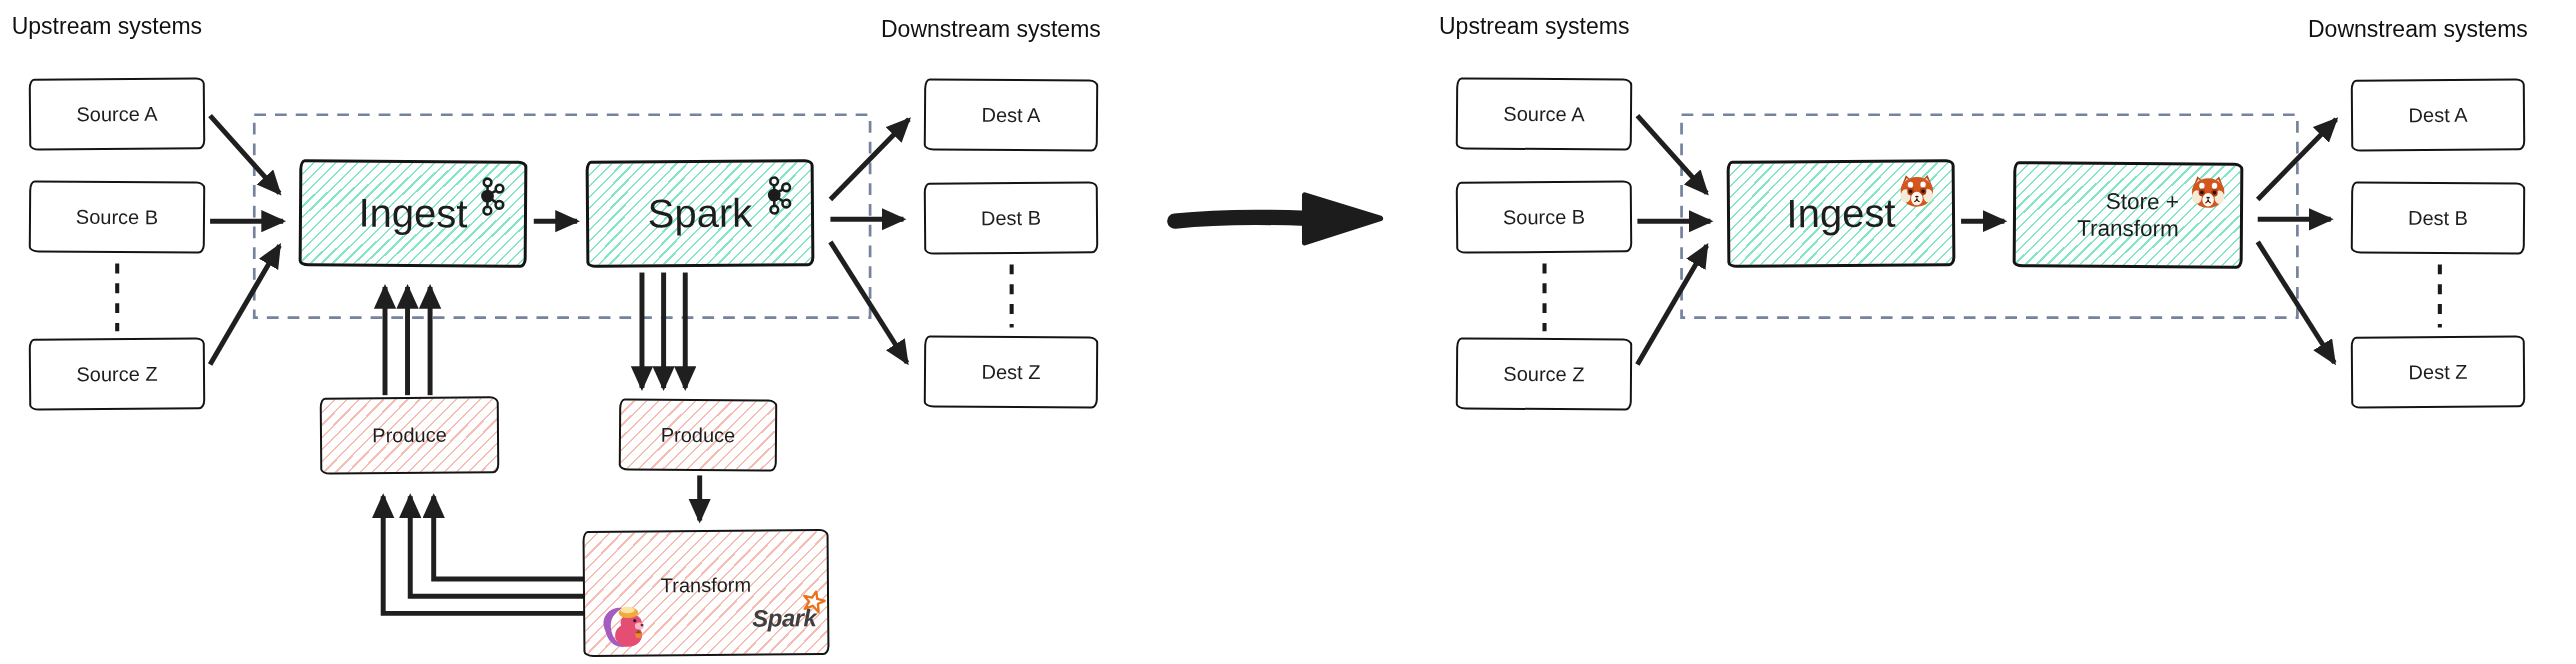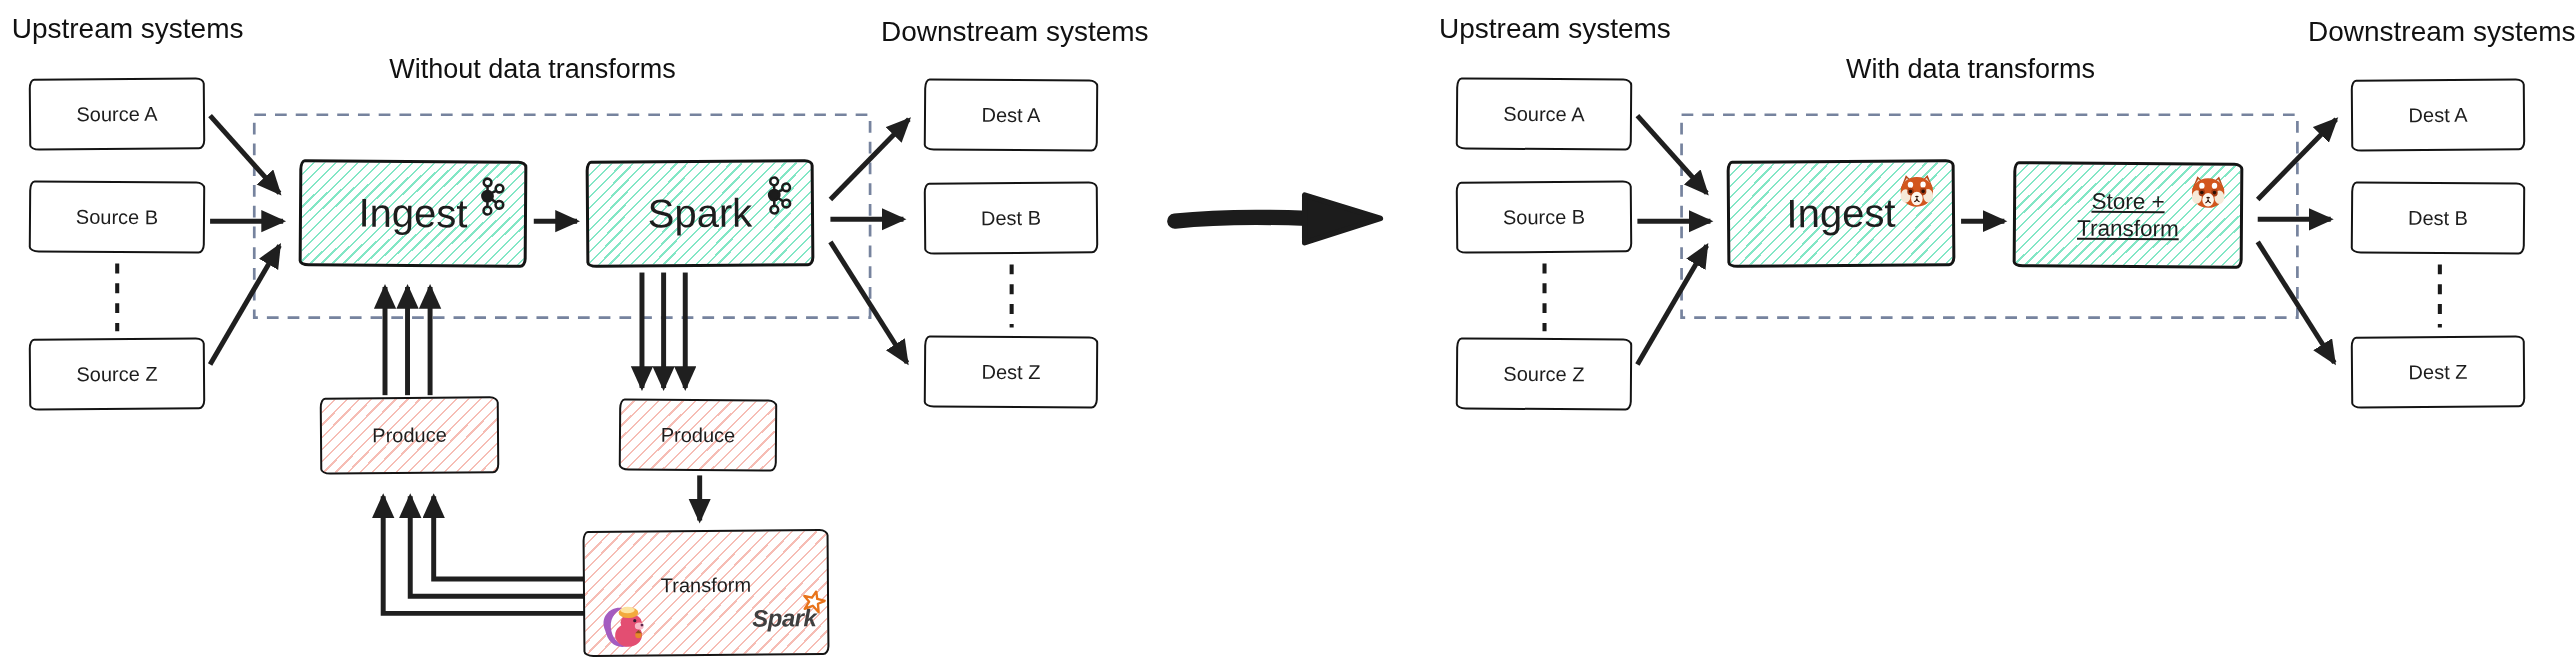--- a/index.html
+++ b/index.html
@@ -1,39 +1,39 @@
 <!DOCTYPE html>
 <html style="font-size:14.4px"><head>
 <meta charset="utf-8">
 <style>
   html,body{margin:0;padding:0;background:#ffffff;}
   .canvas{
     position:relative;width:2576px;height:665px;background:#ffffff;
     font-family:"Liberation Sans","DejaVu Sans",sans-serif;color:#161616;overflow:hidden;
   }
-  .lbl{position:absolute;font-size:28px;color:#111;white-space:nowrap;}
+  .lbl{position:absolute;font-size:23px;color:#111;white-space:nowrap;}
   .title{position:absolute;font-size:27px;color:#111;text-align:center;width:379px;white-space:nowrap;}
   .box{
     position:absolute;border:2.7px solid #141414;background:#fff;
     display:flex;align-items:center;justify-content:center;
     border-radius:5.4px 9px 6.3px 10px / 10px 6.3px 9px 5.4px;
     box-sizing:border-box;
   }
   .src{width:176px;height:72px;}
   .dest{width:174px;height:72px;}
   .big{width:228px;height:107px;border-width:3.6px;}
   .teal{
     background-image:repeating-linear-gradient(135deg,rgba(124,229,194,.95) 0px,rgba(124,229,194,.95) 1.6px,transparent 1.6px,transparent 7.7px);
   }
   .pink{
     background-image:repeating-linear-gradient(135deg,rgba(243,167,156,.75) 0px,rgba(243,167,156,.75) 1.6px,transparent 1.6px,transparent 8.6px);
   }
   .btxt{font-size:20px;color:#1d1d1d;}
   .btxt.lg{font-size:40px;}
-  .btxt.two{font-size:22.5px;line-height:1.2;text-align:center;text-decoration:underline;}
+  .btxt.two{font-size:22.5px;line-height:1.2;text-align:right;}
   .r-a{transform:rotate(-.45deg);}
   .r-b{transform:rotate(.4deg);}
   .overlay{position:absolute;left:0;top:0;width:2576px;height:665px;pointer-events:none;}
   .ar{stroke:#1f1f1f;stroke-width:5.5;fill:none;}
   .conn{stroke:#1a1a1a;stroke-width:4.5;stroke-dasharray:11 11;}
   .dashbox{fill:none;stroke:#76839e;stroke-width:3;stroke-dasharray:13 10;}
   .bigshaft{stroke:#1c1c1c;}
   .bighead{fill:#1c1c1c;stroke:#1c1c1c;stroke-width:6;stroke-linejoin:round;}
   .icon-abs{position:absolute;}
   .kafka{right:18px;top:12.6px;width:27px;height:41px;}
@@ -105,21 +105,20 @@
     </g>
     <line class="ar" marker-end="url(#ah)" x1="2175" y1="245" x2="2223" y2="245"></line>
     <g>
       <line class="ar" marker-end="url(#ah)" x1="2504" y1="221" x2="2591" y2="132"></line>
       <line class="ar" marker-end="url(#ah)" x1="2504" y1="243" x2="2585" y2="243"></line>
       <line class="ar" marker-end="url(#ah)" x1="2504" y1="268" x2="2589" y2="402"></line>
     </g>
   </svg>
 
   <div class="lbl" style="left:11.7px;top:12.6px">Upstream systems</div>
-  <div class="title" style="left:343px;top:54px">Without data transforms</div>
   <div class="lbl" style="left:881px;top:16px">Downstream systems</div>
 
   <div class="box src r-a" style="left:29px;top:78px">
     <span class="btxt">Source A</span>
   </div>
   <div class="box src r-b" style="left:29px;top:181px">
     <span class="btxt">Source B</span>
   </div>
   <div class="box src r-a" style="left:29px;top:338px">
     <span class="btxt">Source Z</span>
@@ -192,21 +191,20 @@
     </svg>
     <div class="sparkwrap">
       <span class="sparktxt">Spark</span>
       <svg class="sparkstar" viewBox="0 0 26 26">
         <polygon points="13,1 16,9 25,9 18,14 21,23 13,17.5 5,23 8,14 1,9 10,9" fill="#ffffff" stroke="#e8731a" stroke-width="2.6" stroke-linejoin="round"></polygon>
       </svg>
     </div>
   </div>
 
   <div class="lbl" style="left:1439px;top:12.6px">Upstream systems</div>
-  <div class="title" style="left:1781px;top:54px">With data transforms</div>
   <div class="lbl" style="left:2308px;top:16px">Downstream systems</div>
 
   <div class="box src r-b" style="left:1456px;top:78px">
     <span class="btxt">Source A</span>
   </div>
   <div class="box src r-a" style="left:1456px;top:181px">
     <span class="btxt">Source B</span>
   </div>
   <div class="box src r-b" style="left:1456px;top:338px">
     <span class="btxt">Source Z</span>

